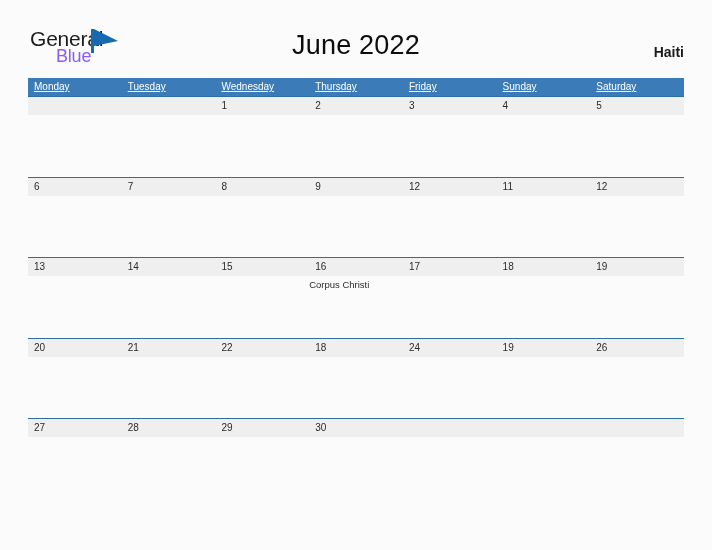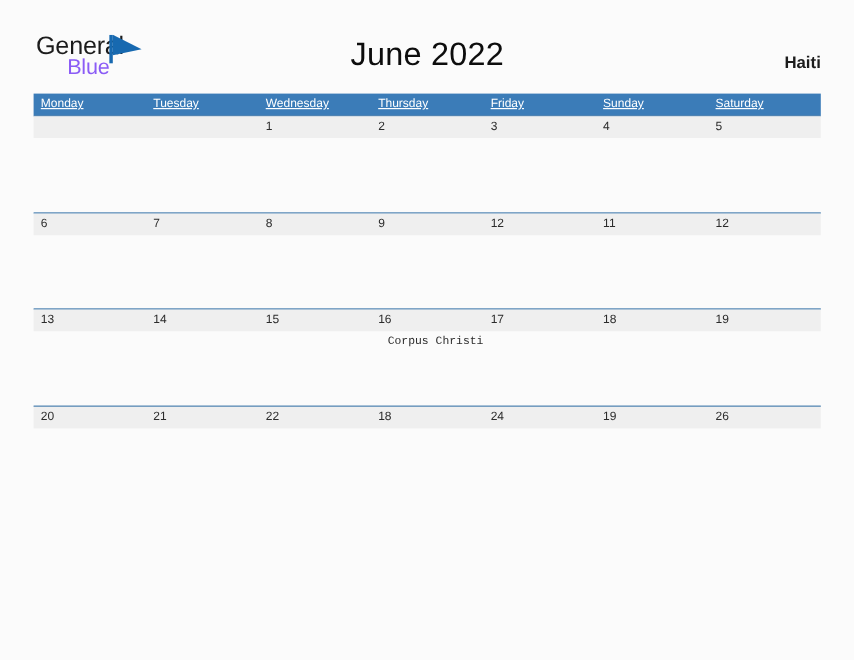--- a/index.html
+++ b/index.html
@@ -143,24 +143,24 @@
   }
 
   .event-band {
     display: flex;
     width: 656px;
     background: transparent;
   }
   .event-cell {
     flex: 1 1 0;
     padding-top: 3px;
-    text-align: right;
+    text-align: left;
     font-size: 9.5px;
     color: #2b2b2b;
-    font-family: Liberation Mono, monospace;
+    font-family: Liberation Sans, sans-serif;
     line-height: 12px;
   }
 </style>
 </head>
 <body>
 
 <div class="page">
 
   <div class="topbar">
 
@@ -270,15 +270,35 @@
         <div class="event-cell"></div>
         <div class="event-cell"></div>
         <div class="event-cell"></div>
         <div class="event-cell"></div>
         <div class="event-cell"></div>
         <div class="event-cell"></div>
         <div class="event-cell"></div>
       </div>
     </div>
 
+    <div class="week-row">
+      <div class="daynum-band">
+        <div class="daynum-cell">27</div>
+        <div class="daynum-cell">28</div>
+        <div class="daynum-cell">29</div>
+        <div class="daynum-cell">30</div>
+        <div class="daynum-cell"></div>
+        <div class="daynum-cell"></div>
+        <div class="daynum-cell"></div>
+      </div>
+      <div class="event-band">
+        <div class="event-cell"></div>
+        <div class="event-cell"></div>
+        <div class="event-cell"></div>
+        <div class="event-cell"></div>
+        <div class="event-cell"></div>
+        <div class="event-cell"></div>
+        <div class="event-cell"></div>
+      </div>
+    </div>
 
   </div>
 </div>
 
 </body></html>

